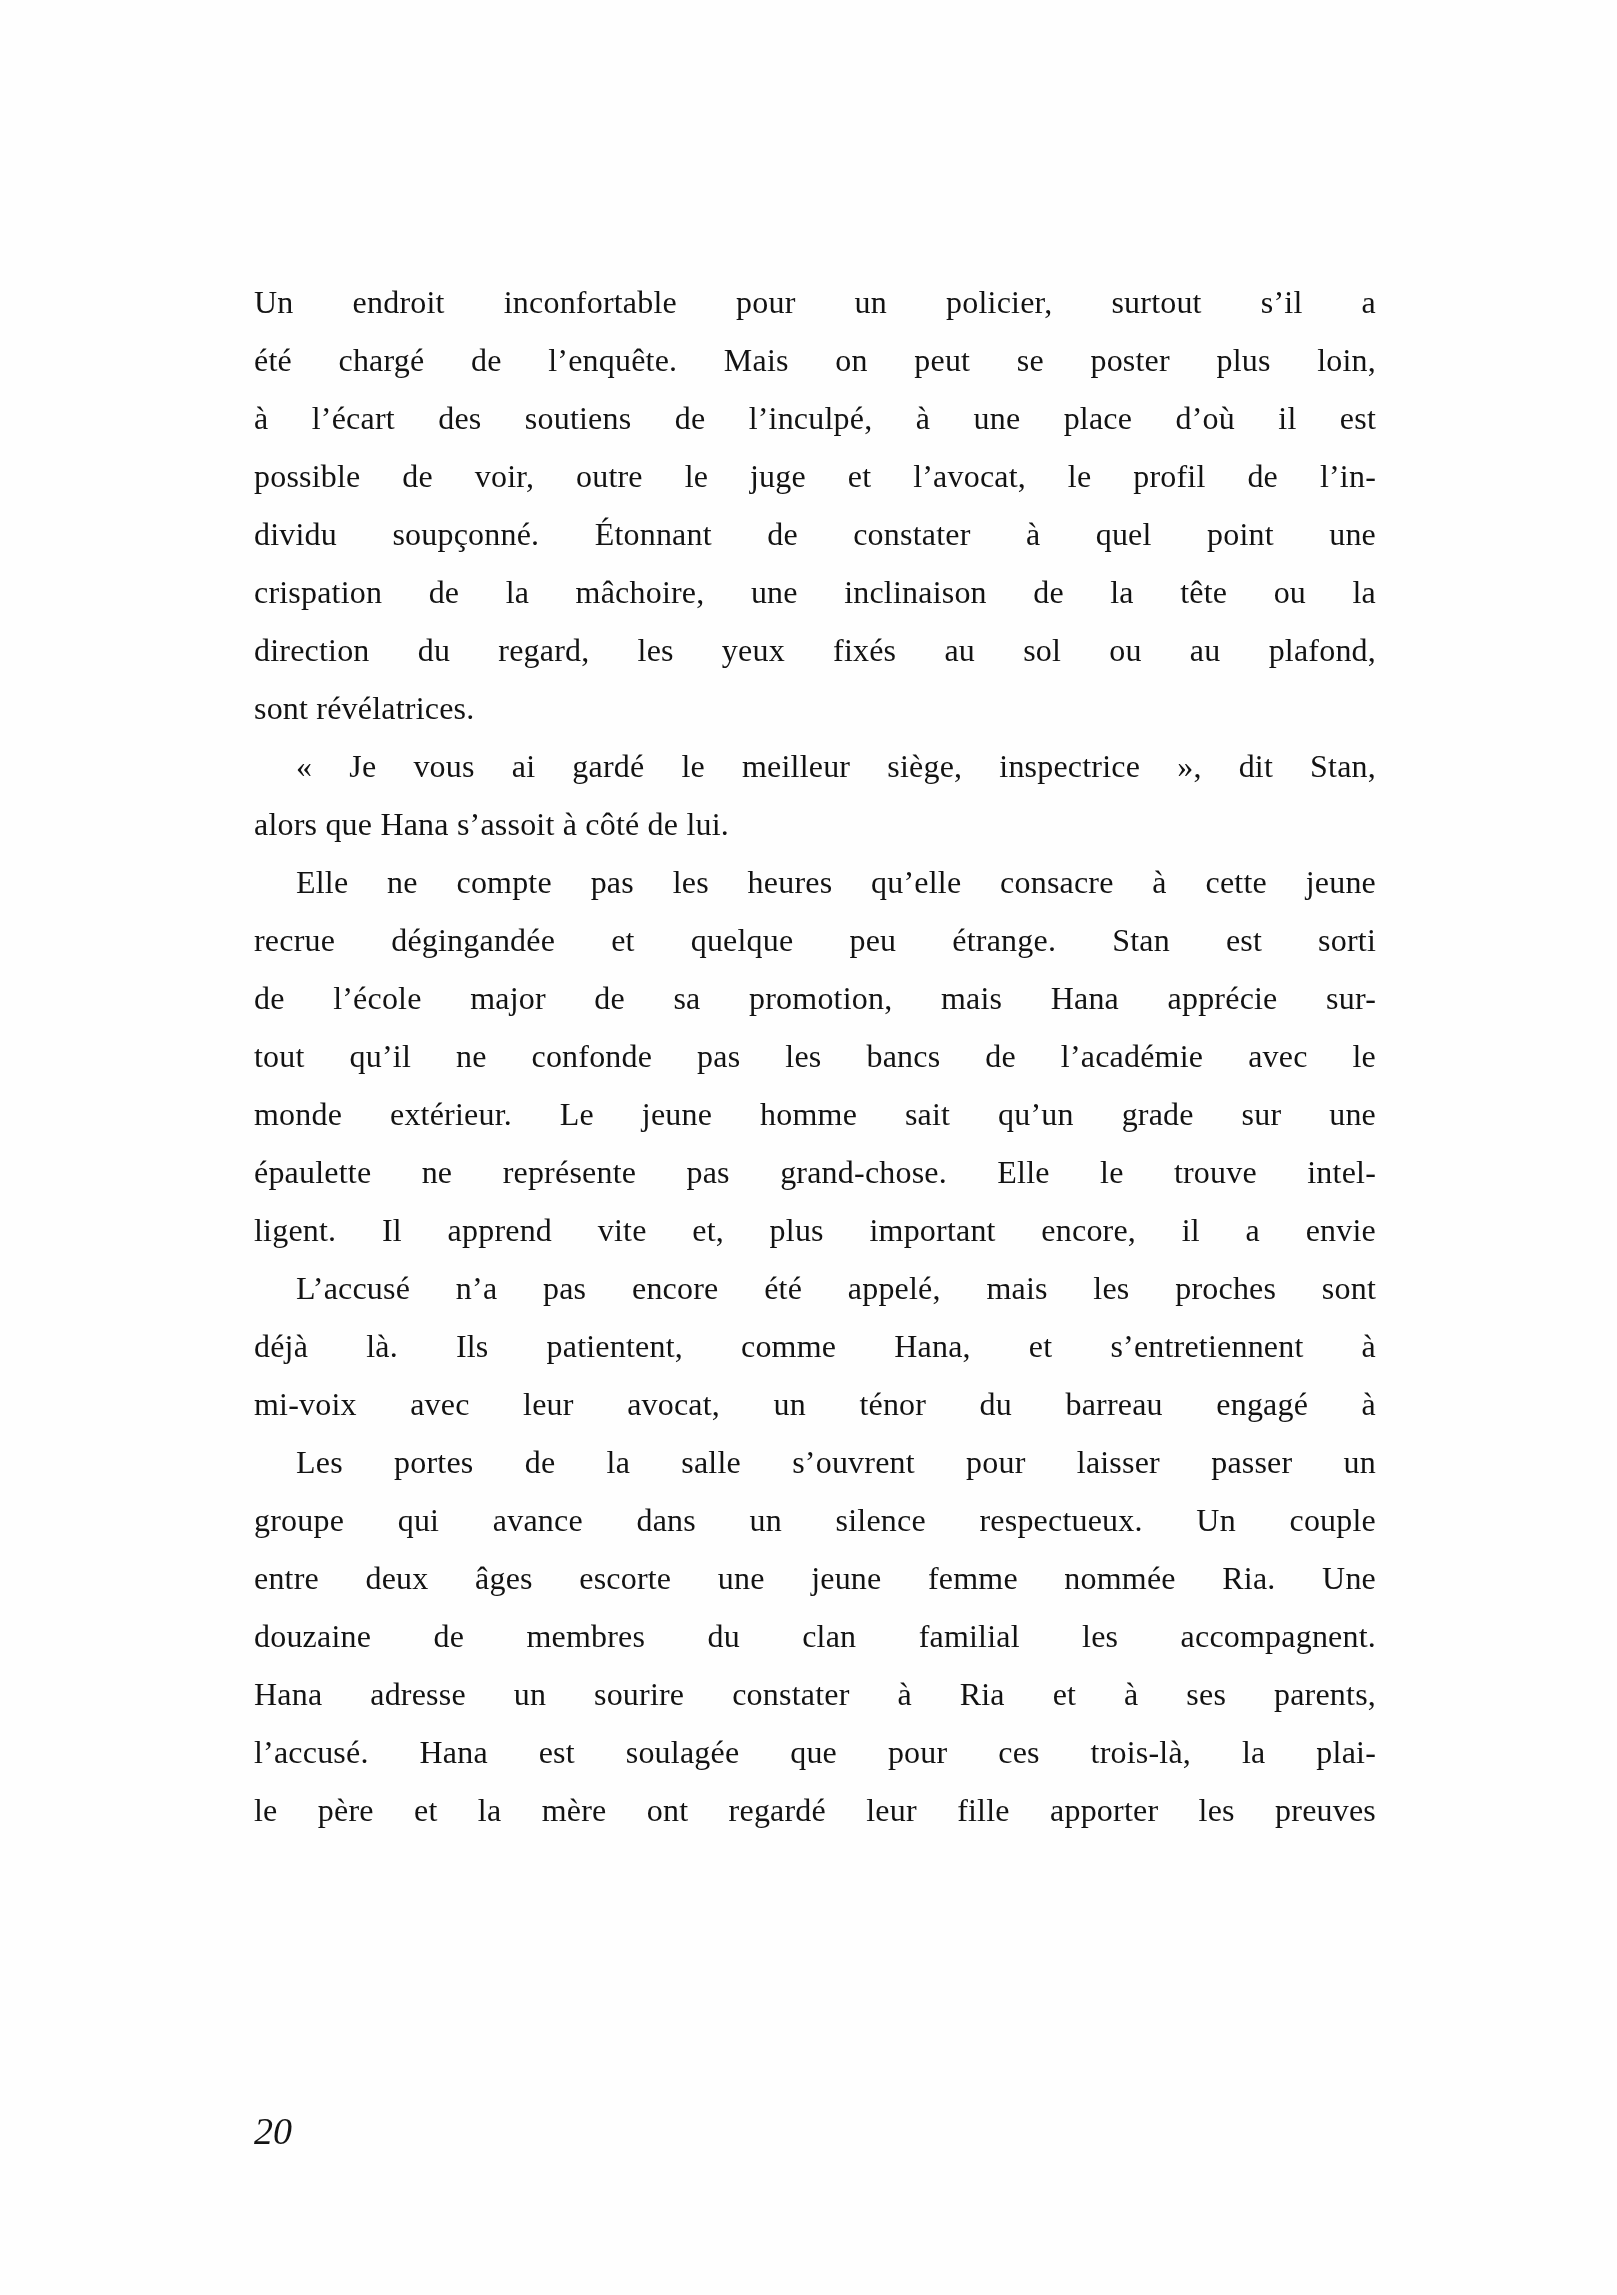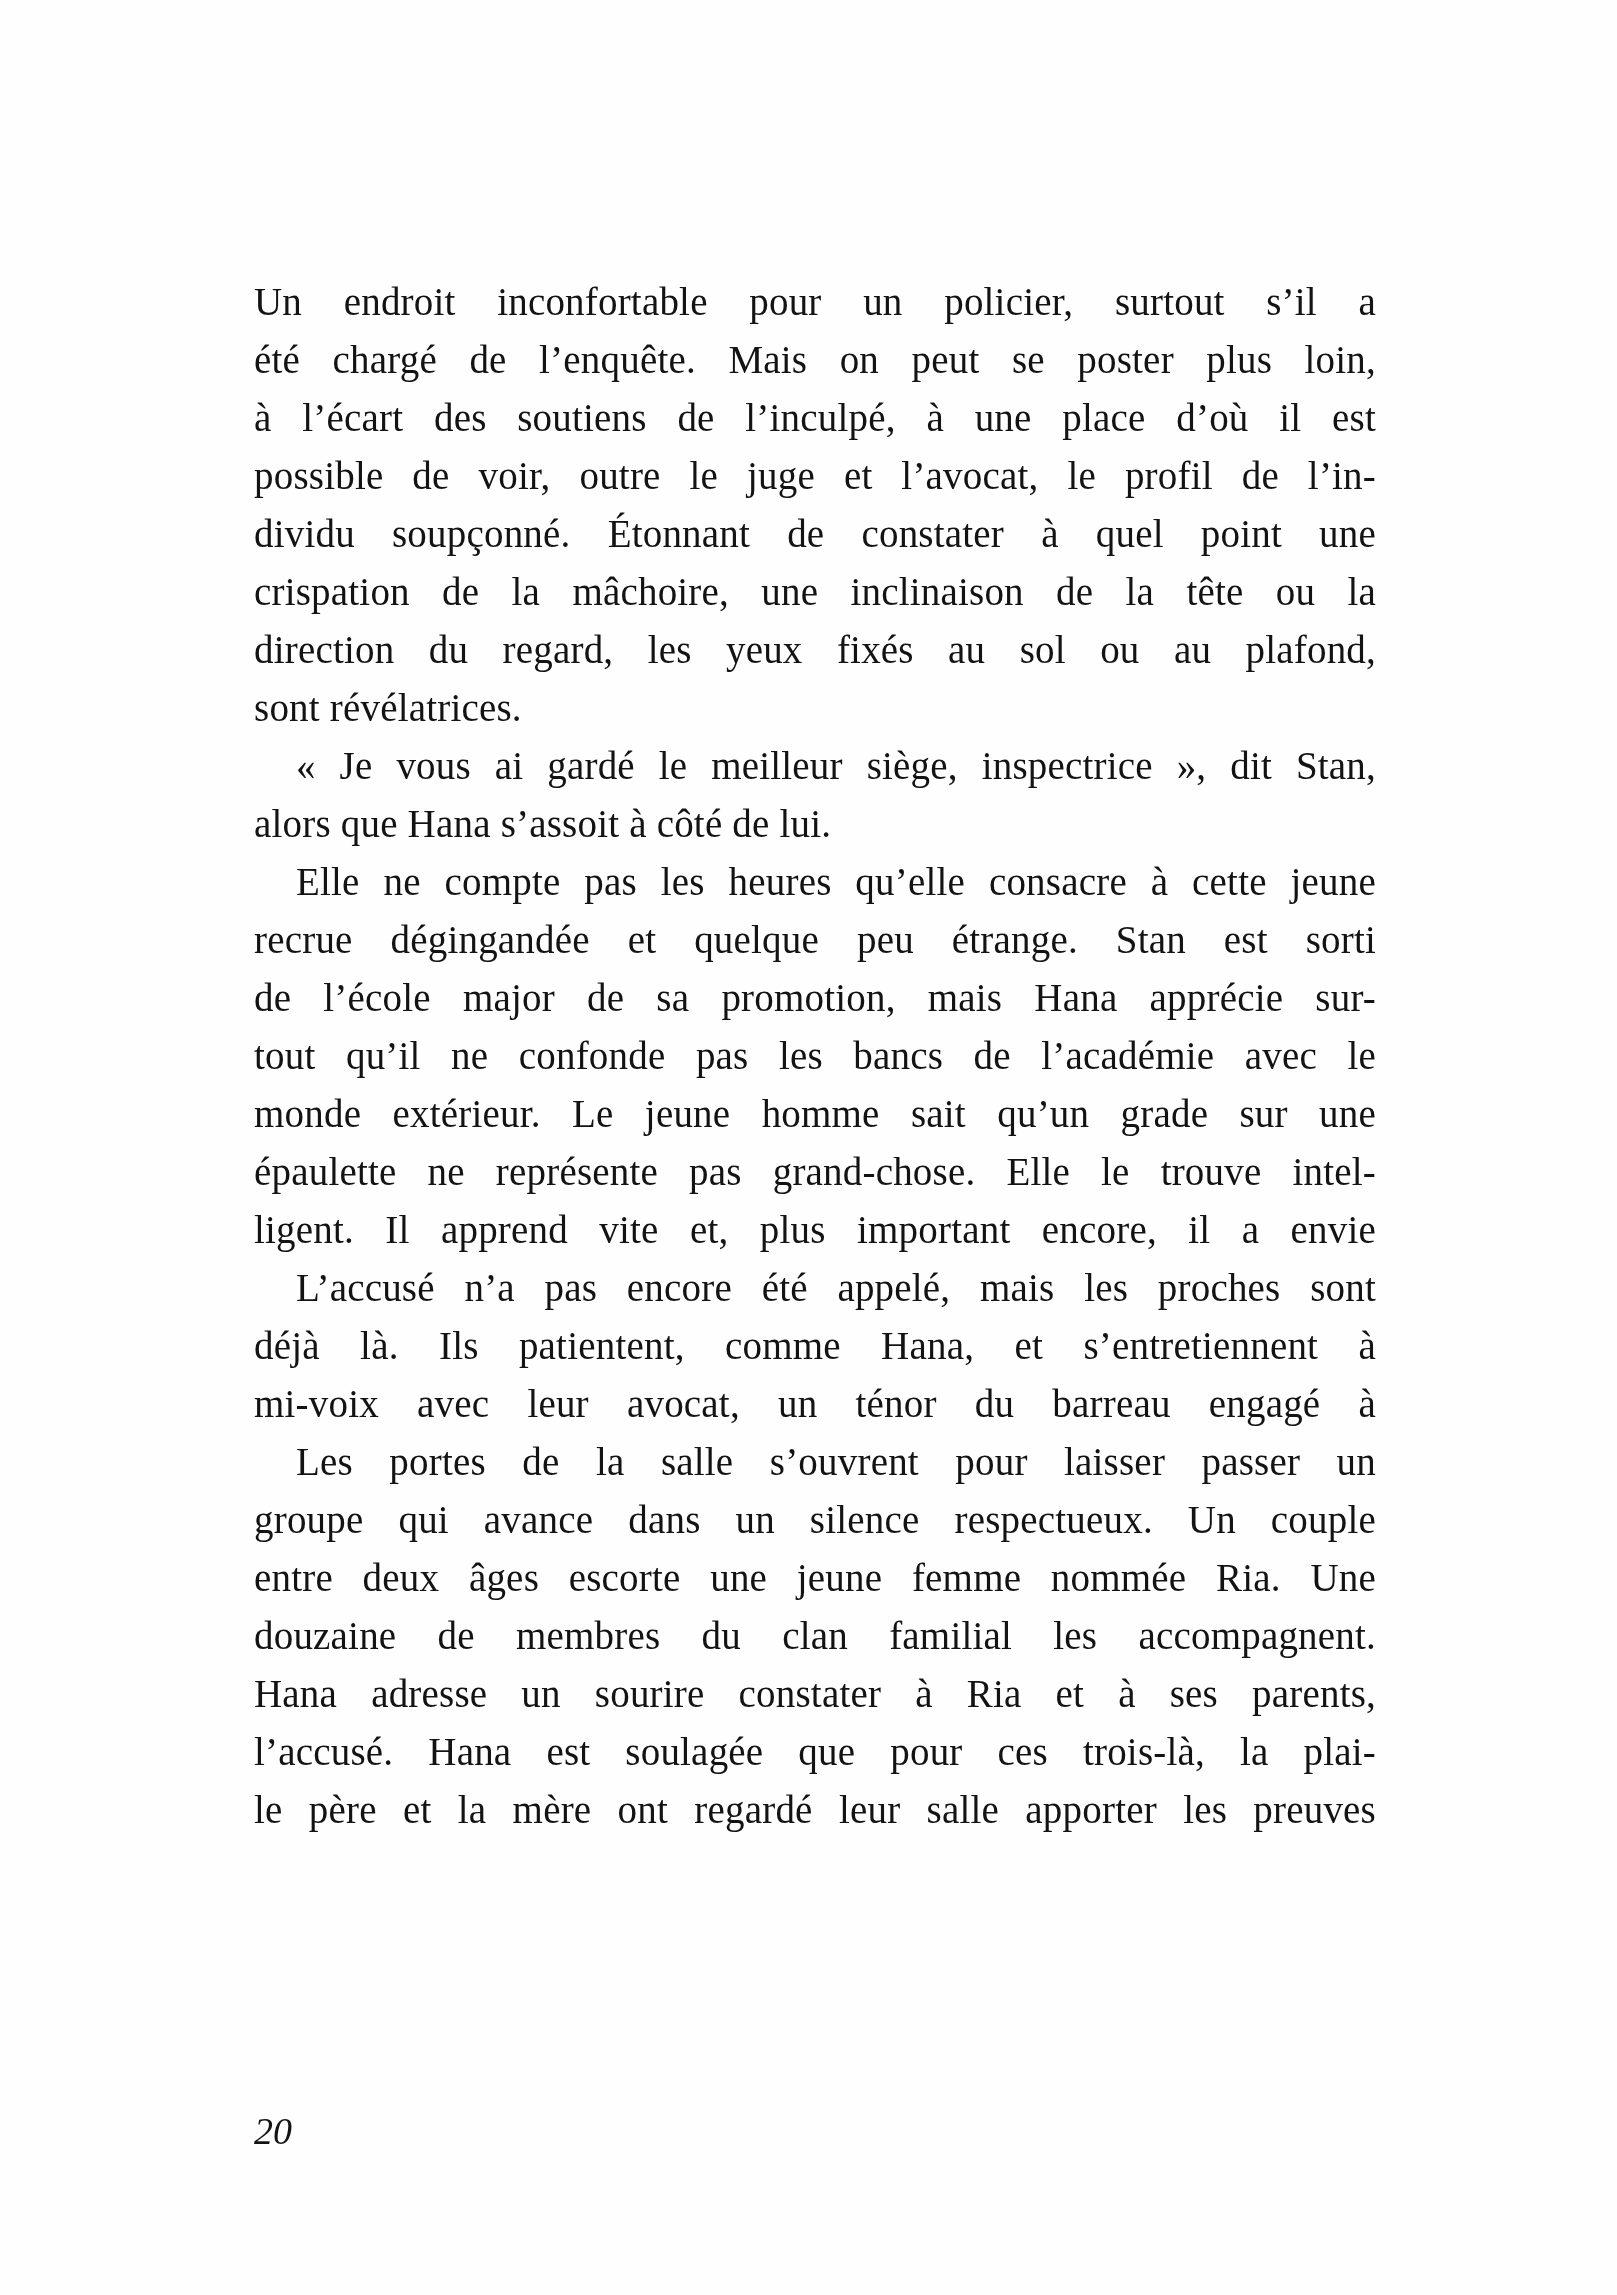--- a/index.html
+++ b/index.html
@@ -16,21 +16,21 @@
     color: #131313;
     overflow: hidden;
   }
   .text-block {
     position: absolute;
     left: 254px;
     top: 273px;
     width: 1122px;
   }
   .line {
-    font-size: 39px;
+    font-size: 32px;
     line-height: 58px;
     letter-spacing: 0.2px;
     text-align: justify;
     text-align-last: justify;
     -moz-text-align-last: justify;
     white-space: normal;
   }
   .line.endpara {
     text-align-last: left;
     -moz-text-align-last: left;
@@ -77,19 +77,19 @@
     <div class="line indent">L’accusé n’a pas encore été appelé, mais les proches sont</div>
     <div class="line">déjà là. Ils patientent, comme Hana, et s’entretiennent à</div>
     <div class="line">mi-voix avec leur avocat, un ténor du barreau engagé à</div>
 
     <div class="line indent">Les portes de la salle s’ouvrent pour laisser passer un</div>
     <div class="line">groupe qui avance dans un silence respectueux. Un couple</div>
     <div class="line">entre deux âges escorte une jeune femme nommée Ria. Une</div>
     <div class="line">douzaine de membres du clan familial les accompagnent.</div>
     <div class="line">Hana adresse un sourire constater à Ria et à ses parents,</div>
     <div class="line">l’accusé. Hana est soulagée que pour ces trois-là, la plai-</div>
-    <div class="line">le père et la mère ont regardé leur salle apporter les preuves</div>
+    <div class="line">le père et la mère ont regardé leur fille apporter les preuves</div>
 
   </div>
 
   <div class="page-number">20</div>
 </div>
 
 
 </body></html>

